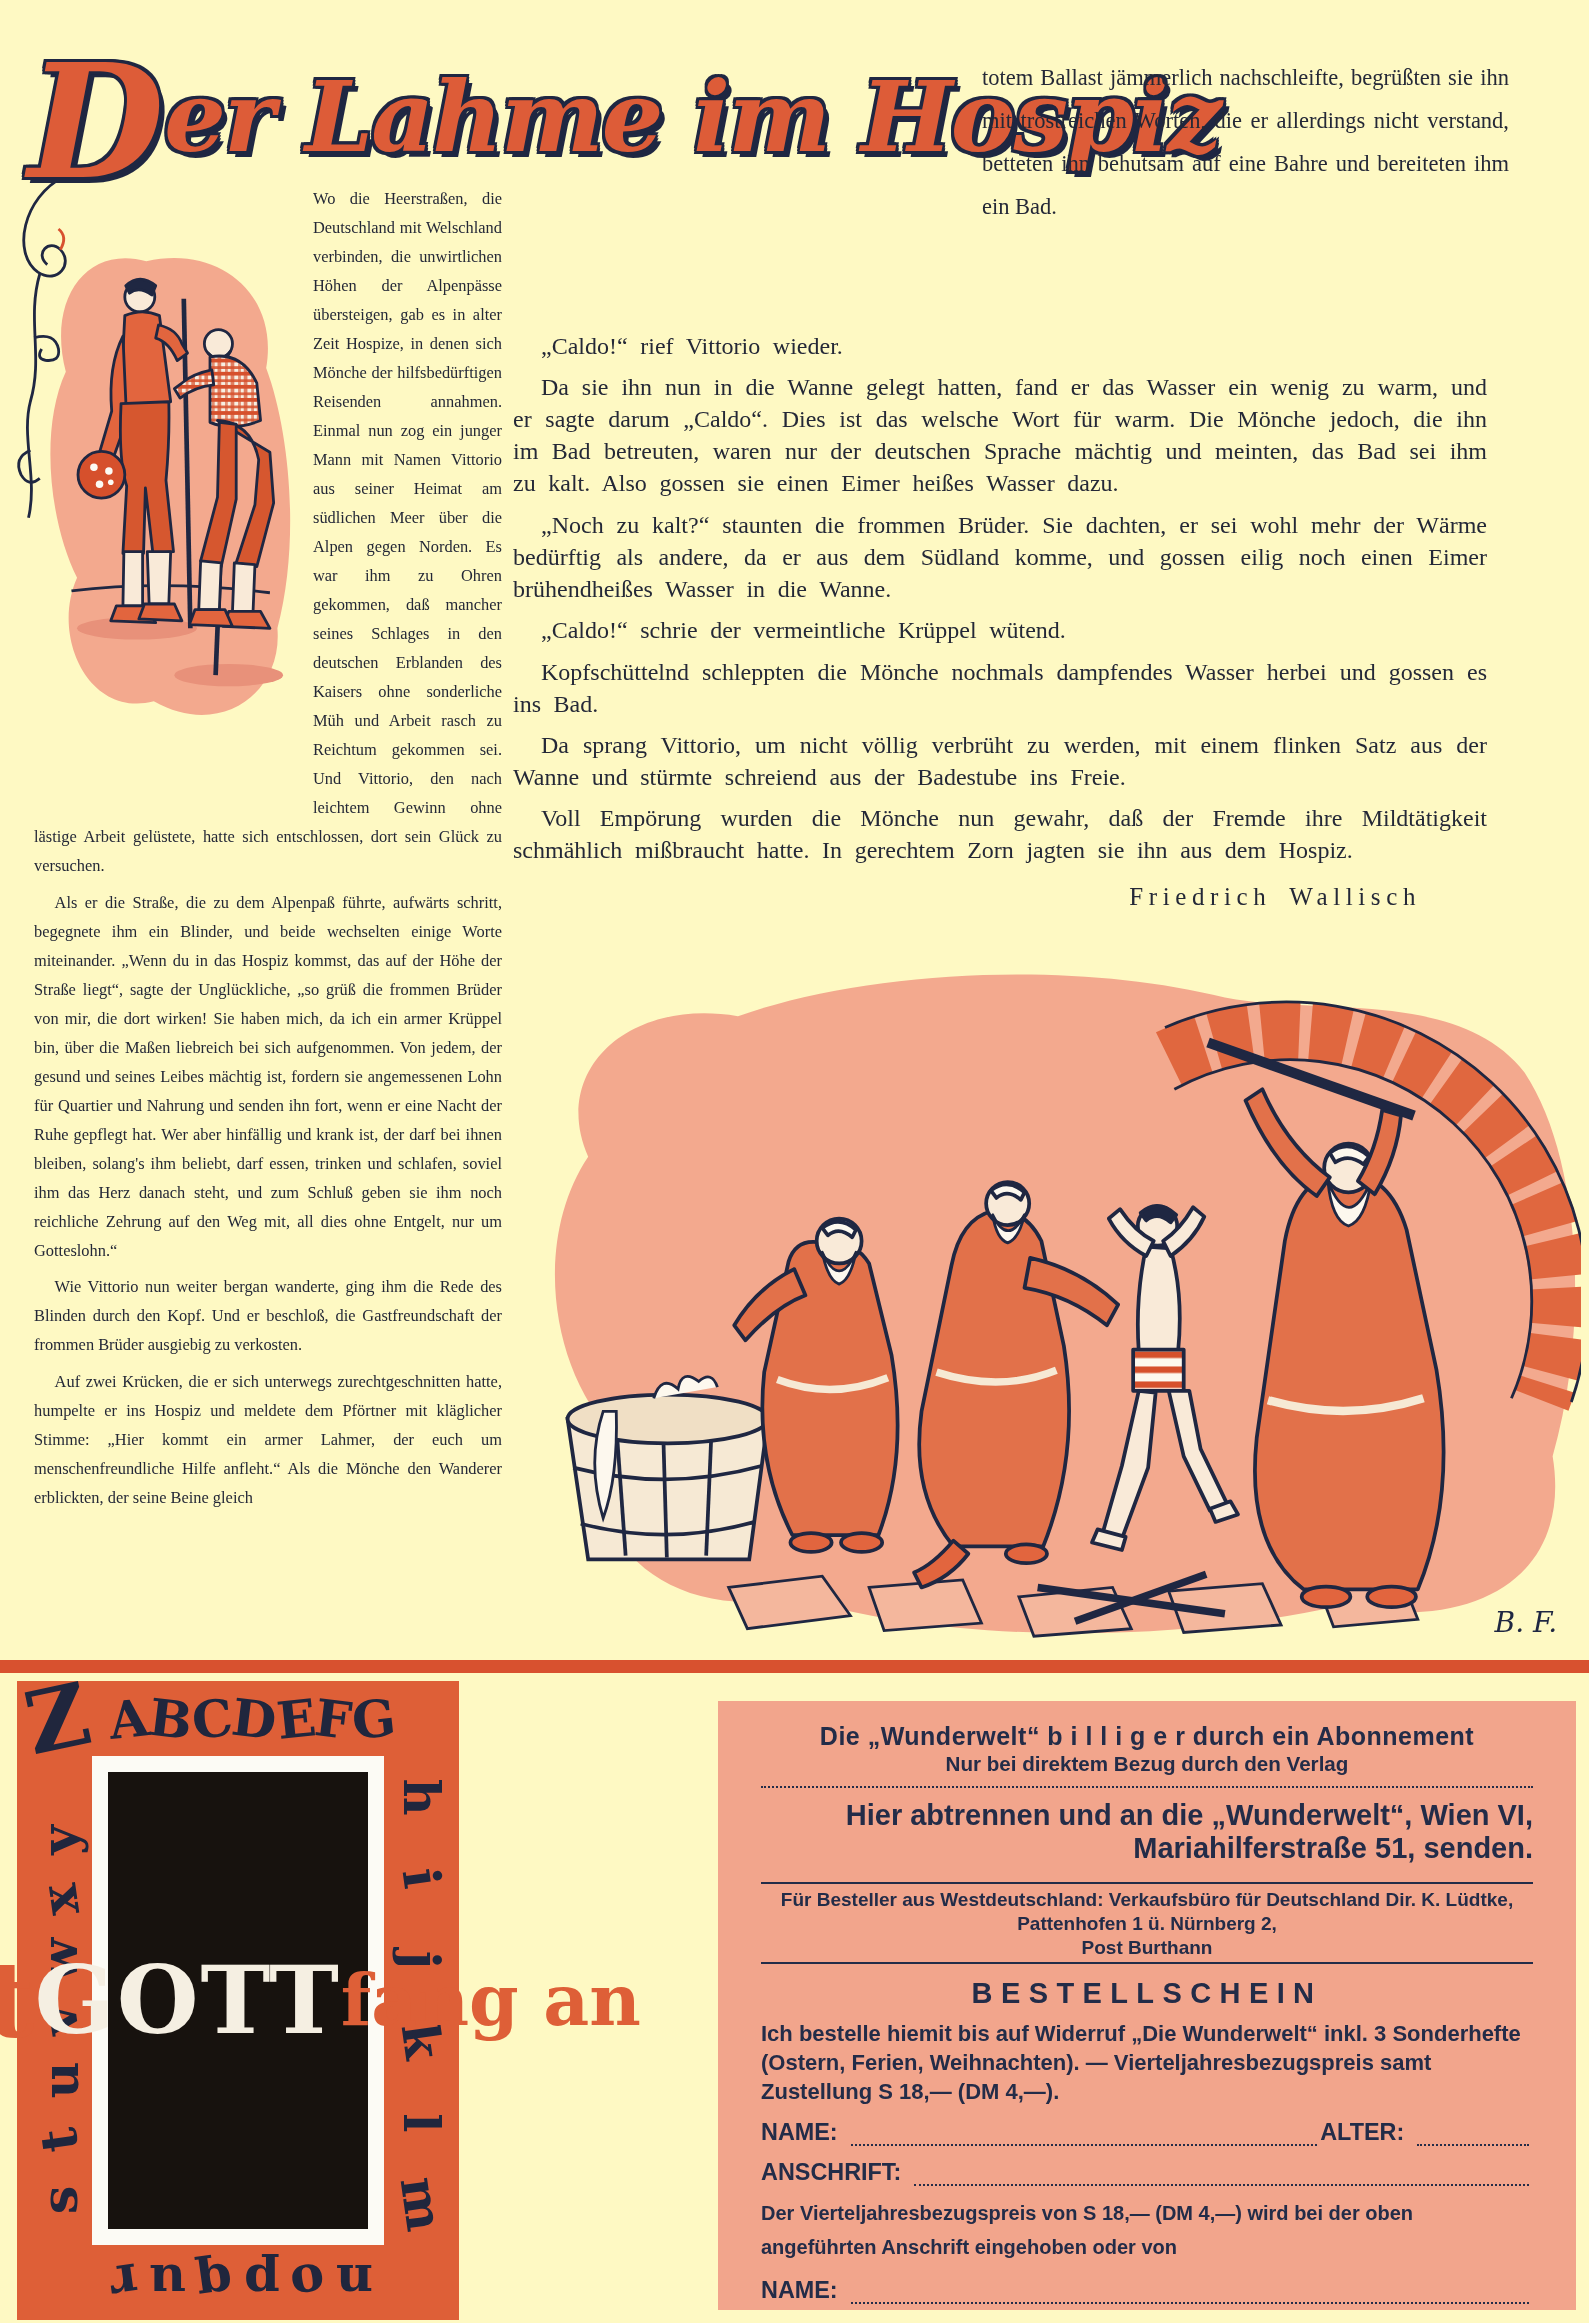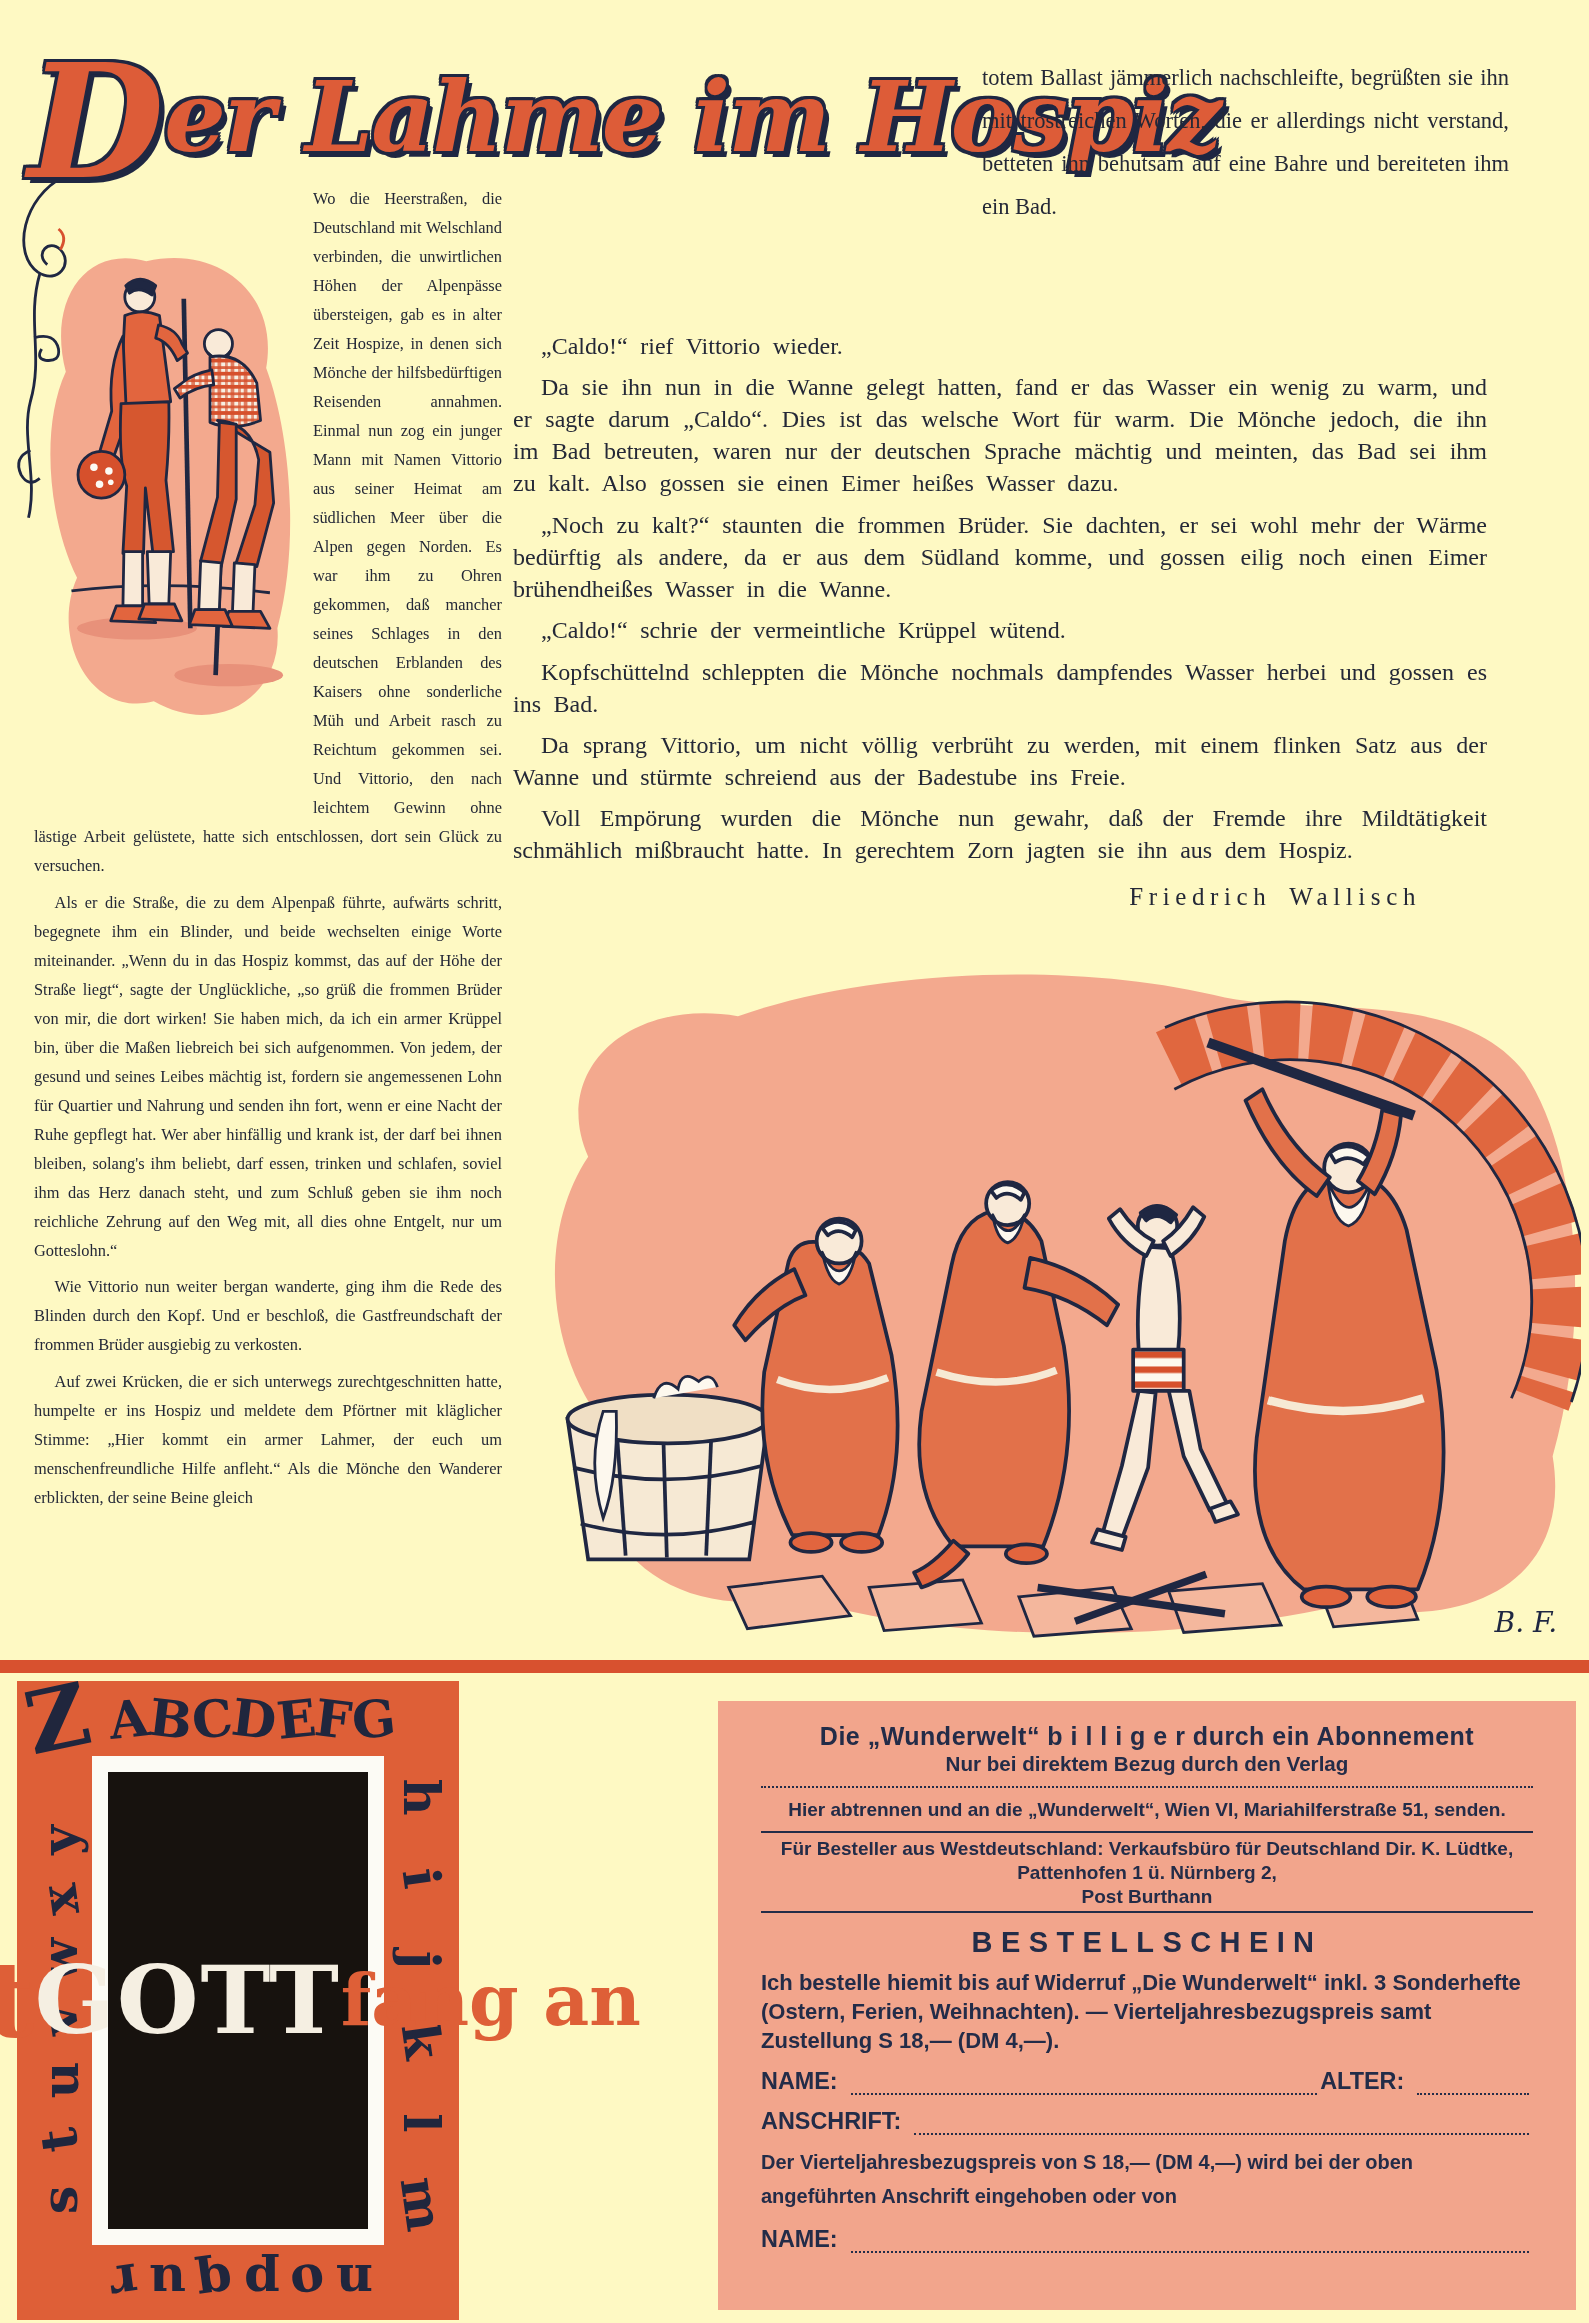--- a/index.html
+++ b/index.html
@@ -68,21 +68,21 @@
   .band-left .ltr{transform:rotate(-90deg);}
   .band-left .ltr:nth-child(2n){transform:rotate(-98deg);}
 
   
   .order-form{position:absolute;left:718px;top:1701px;width:858px;height:609px;
               background:#f2a58c;color:#232c48;font-family:"Liberation Sans",sans-serif;
               font-weight:bold;box-sizing:border-box;padding:20.6px 43px 17px 43px;}
   .of-headline{text-align:center;font-size:25px;letter-spacing:0.5px;}
   .of-subline{text-align:center;font-size:20.6px;margin-top:1.9px;}
   .of-dotsep{border-bottom:2.8px dotted #232c48;margin:7.5px 0 11.2px 0;height:1.9px;}
-  .of-cut{text-align:center;font-size:19px;margin-bottom:10px;}
+  .of-cut{text-align:right;font-size:29px;margin-bottom:17px;}
   .of-rule{border-top:2.8px solid #232c48;margin:0;}
   .of-west{text-align:center;font-size:19px;line-height:24px;padding:3.7px 0 1.9px 0;}
   .of-title{text-align:center;font-size:29px;letter-spacing:8.4px;margin:13px 0 9.4px 0;}
   .of-body{font-size:22px;line-height:29px;text-align:left;}
   .of-row{display:flex;align-items:flex-end;margin-top:13px;font-size:23.4px;}
   .of-row .lbl{flex:none;margin-right:9.4px;}
   .of-row .dot{flex:1;border-bottom:2.8px dotted #232c48;height:1em;margin:0 3.7px;}
   .of-row .dot-short{flex:0 0 112px;}
   .of-pay{margin-top:10px;font-size:20px;line-height:34px;}
 </style>

